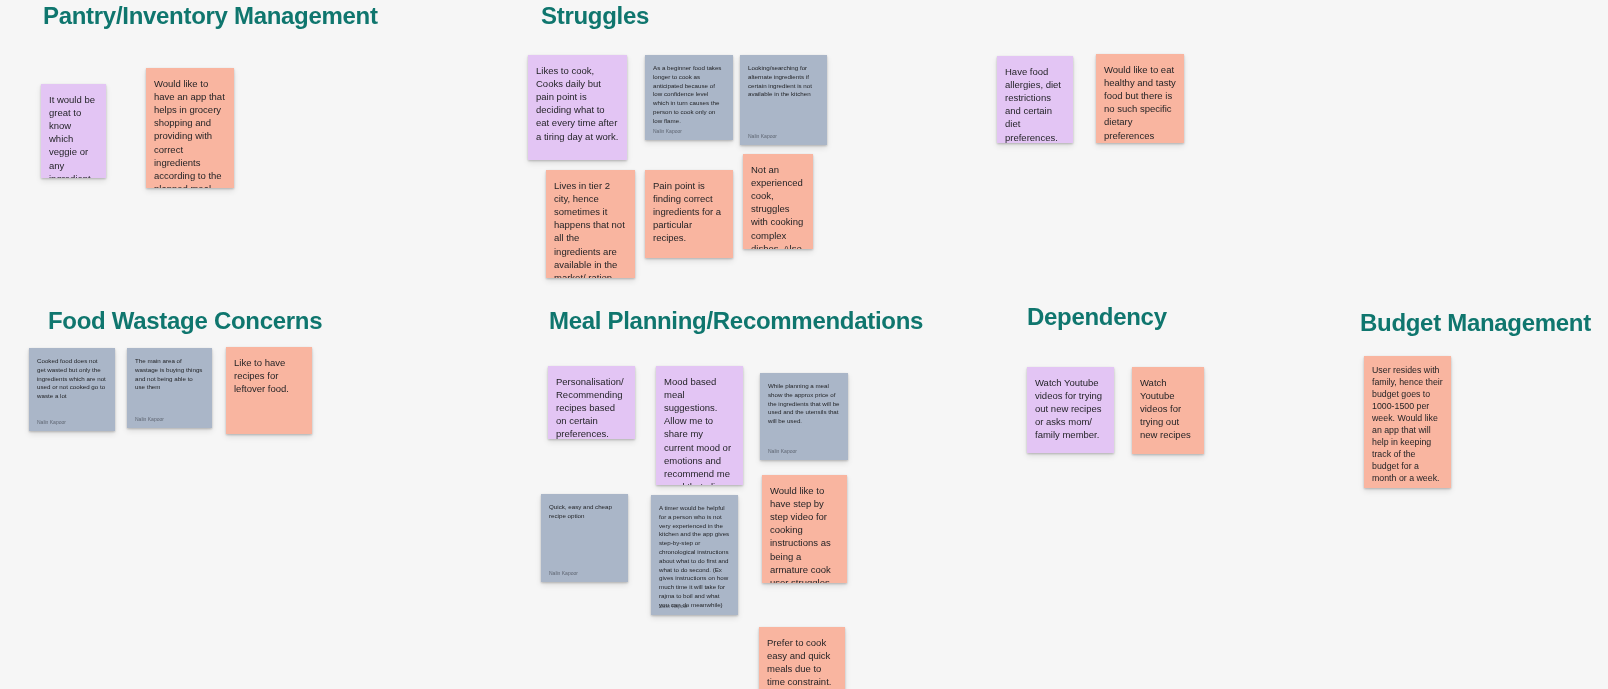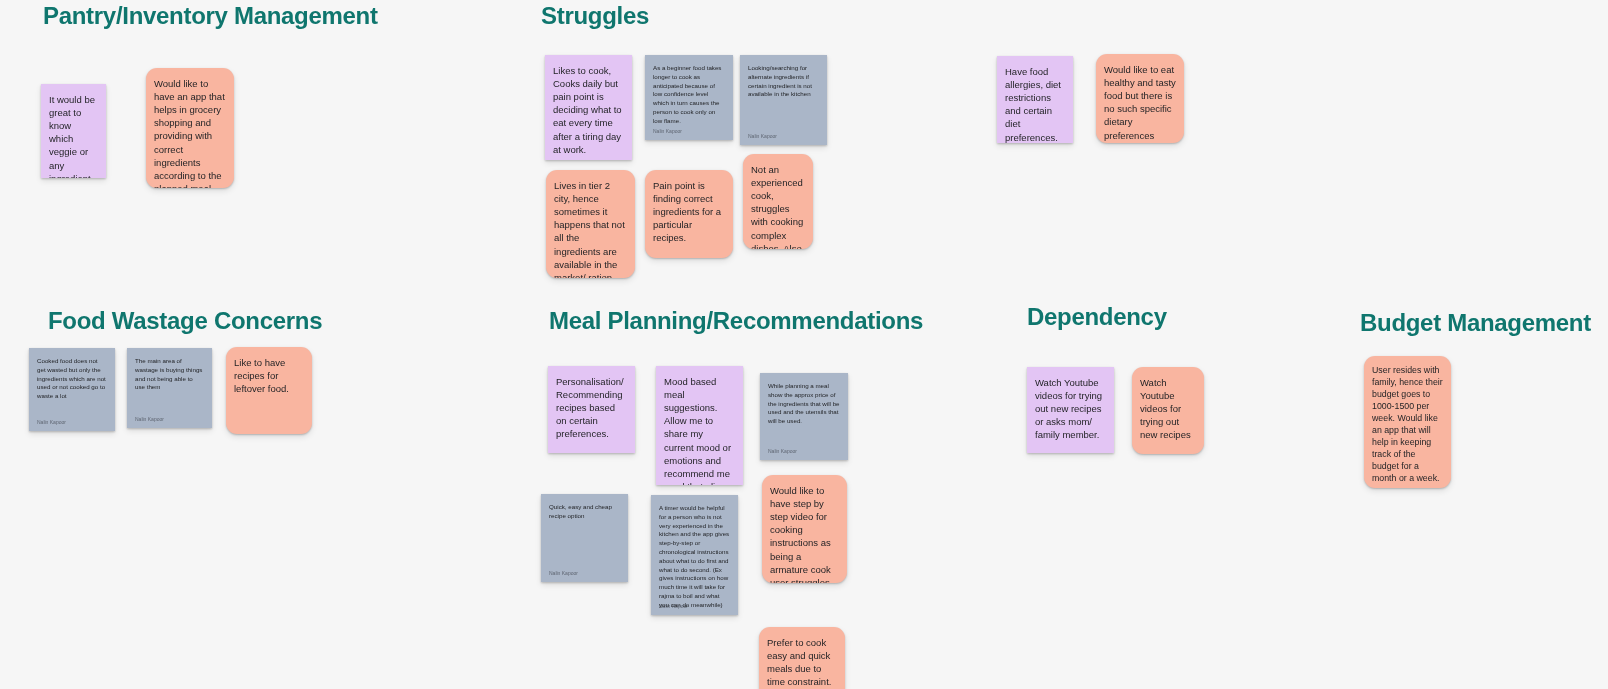--- a/index.html
+++ b/index.html
@@ -15,21 +15,21 @@
     font-size:24px;font-weight:700;color:#0f766e;
     letter-spacing:-0.3px;white-space:nowrap;
   }
   .note{
     position:absolute;box-sizing:border-box;
     padding:9px 8px 8px 8px;color:#1f2023;
     box-shadow:0 1px 2px rgba(0,0,0,.22),0 3px 6px rgba(0,0,0,.10);
     overflow:hidden;
   }
   .note.purple{background:var(--purple,#E3C5F4);}
-  .note.salmon{background:var(--salmon,#F9B5A0);border-radius:11px;}
+  .note.salmon{background:var(--salmon,#F9B5A0);}
   .note.gray{background:var(--gray,#AAB6C8);}
   .fs-lg{font-size:9.5px;line-height:1.38;}
   .fs-md{font-size:8.8px;line-height:1.36;}
   .fs-sm{font-size:6.2px;line-height:1.42;}
   .note .txt{display:block;word-wrap:break-word;}
   .note .author{
     position:absolute;left:8px;bottom:5px;
     font-size:5px;color:rgba(25,28,35,.55);
   }
 </style>
@@ -45,21 +45,21 @@
   <div class="section-title" style="left:1027px;top:303px">Dependency</div>
   <div class="section-title" style="left:1360px;top:309px">Budget Management</div>
 
   <div class="note purple fs-lg" style="left:41px;top:84px;width:65px;height:94px">
     <span class="txt">It would be great to know which veggie or any ingredient is in stock, low stock, Out of stock.</span>
   </div>
   <div class="note salmon fs-lg" style="left:146px;top:68px;width:88px;height:120px">
     <span class="txt">Would like to have an app that helps in grocery shopping and providing with correct ingredients according to the planned meal.</span>
   </div>
 
-  <div class="note purple fs-lg" style="left:545px;top:55px;width:87px;height:105px">
+  <div class="note purple fs-lg" style="left:528px;top:55px;width:99px;height:105px">
     <span class="txt">Likes to cook, Cooks daily but pain point is deciding what to eat every time after a tiring day at work.</span>
   </div>
   <div class="note gray fs-sm" style="left:645px;top:55px;width:88px;height:85px">
     <span class="txt">As a beginner food takes longer to cook as anticipated because of low confidence level which in turn causes the person to cook only on low flame.</span>
     <span class="author">Nalin Kapoor</span>
   </div>
   <div class="note gray fs-sm" style="left:740px;top:55px;width:87px;height:90px">
     <span class="txt">Looking/searching for alternate ingredients if certain ingredient is not available in the kitchen</span>
     <span class="author">Nalin Kapoor</span>
   </div>
@@ -86,21 +86,21 @@
     <span class="author">Nalin Kapoor</span>
   </div>
   <div class="note gray fs-sm" style="left:127px;top:348px;width:85px;height:80px">
     <span class="txt">The main area of wastage is buying things and not being able to use them</span>
     <span class="author">Nalin Kapoor</span>
   </div>
   <div class="note salmon fs-lg" style="left:226px;top:347px;width:86px;height:87px">
     <span class="txt">Like to have recipes for leftover food.</span>
   </div>
 
-  <div class="note purple fs-lg" style="left:548px;top:366px;width:87px;height:87px">
+  <div class="note purple fs-lg" style="left:548px;top:366px;width:87px;height:73px">
     <span class="txt">Personalisation/ Recommending recipes based on certain preferences.</span>
   </div>
   <div class="note purple fs-lg" style="left:656px;top:366px;width:87px;height:119px">
     <span class="txt">Mood based meal suggestions. Allow me to share my current mood or emotions and recommend me meal that aligns with it</span>
   </div>
   <div class="note gray fs-sm" style="left:760px;top:373px;width:88px;height:87px">
     <span class="txt">While planning a meal show the approx price of the ingredients that will be used and the utensils that will be used.</span>
     <span class="author">Nalin Kapoor</span>
   </div>
   <div class="note gray fs-sm" style="left:541px;top:494px;width:87px;height:88px">

